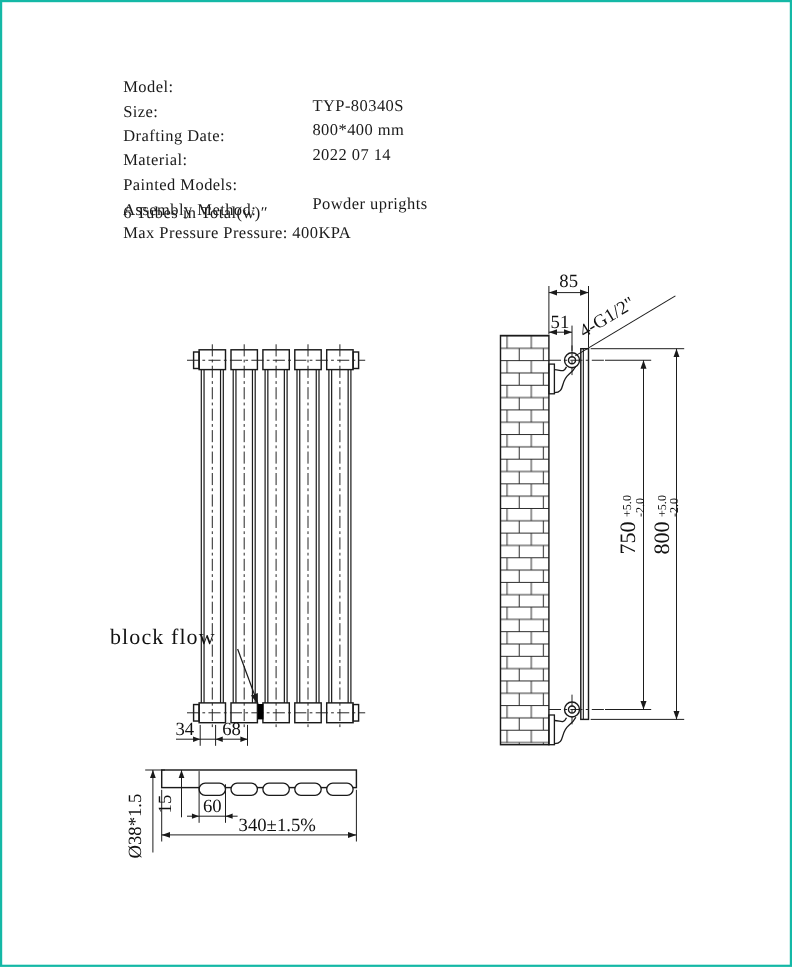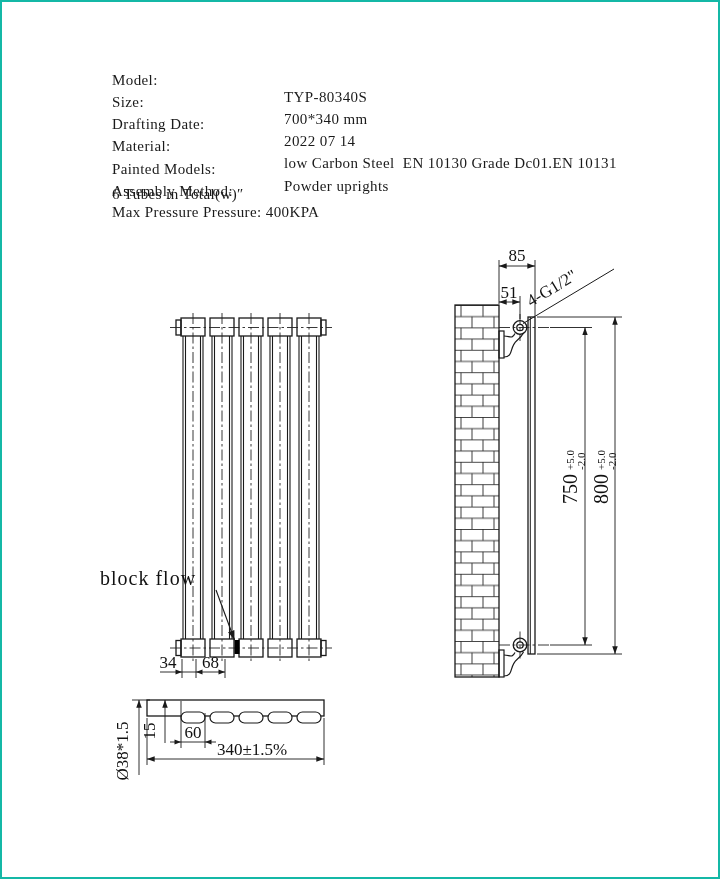--- a/index.html
+++ b/index.html
@@ -30,29 +30,28 @@
 
 <div class="sheet">
 
   <div class="spec">
     <div class="spec-row" style="top:53px">
       <span class="spec-label">Model:</span>
       <span class="spec-value">TYP-80340S</span>
     </div>
     <div class="spec-row" style="top:75px">
       <span class="spec-label">Size:</span>
-      <span class="spec-value">700*340 mm</span>
+      <span class="spec-value">800*400 mm</span>
     </div>
     <div class="spec-row" style="top:97px">
       <span class="spec-label">Drafting Date:</span>
       <span class="spec-value">2022 07 14</span>
     </div>
     <div class="spec-row" style="top:119px">
       <span class="spec-label">Material:</span>
-      <span class="spec-value">low Carbon Steel  EN 10130 Grade Dc01.EN 10131</span>
     </div>
     <div class="spec-row" style="top:142px">
       <span class="spec-label">Painted Models:</span>
       <span class="spec-value">Powder uprights</span>
     </div>
     <div class="spec-row" style="top:164px">
       <span class="spec-label">Assembly Method:</span>
     </div>
     <div class="spec-note" style="top:184px">6 Tubes in Total(w)″</div>
     <div class="spec-note" style="top:202px">Max Pressure Pressure: 400KPA</div>

